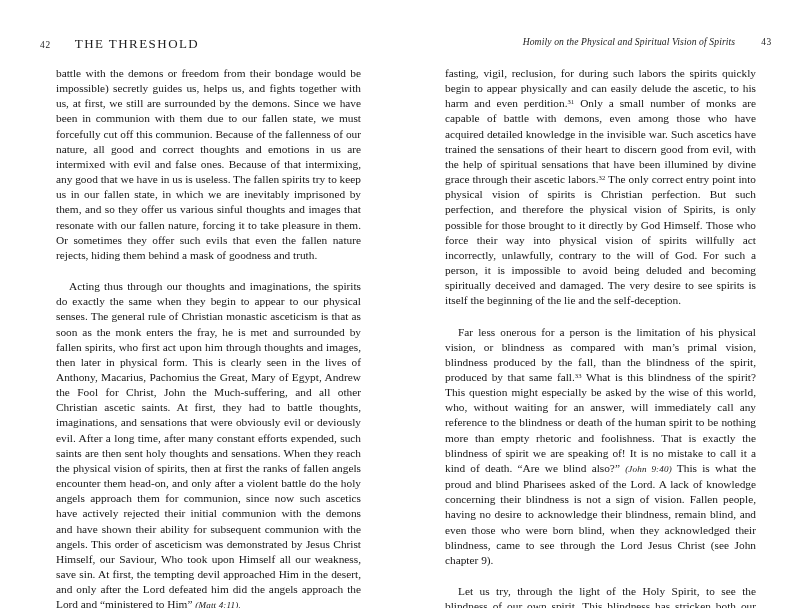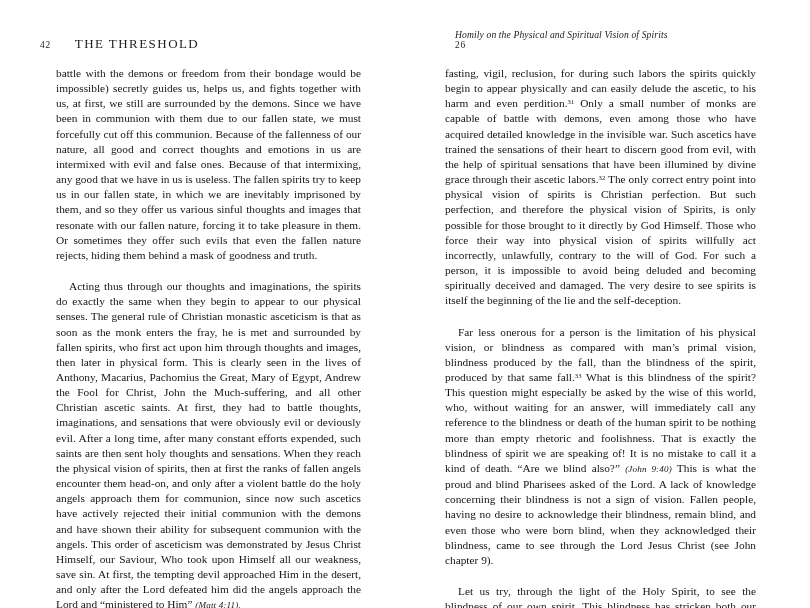--- a/index.html
+++ b/index.html
@@ -45,21 +45,21 @@
   
   .runhead {
     display: flex;
     align-items: baseline;
     height: 14px;
     margin-bottom: 15px;
     font-size: 9.2px;
     color: #1b1b1b;
   }
   .runhead-left { justify-content: flex-start; }
-  .runhead-right { justify-content: flex-end; flex-direction: column; }
+  .runhead-right { justify-content: flex-end; }
 
   .folio {
     font-size: 9.4px;
     letter-spacing: 0.7px;
     font-variant-numeric: oldstyle-nums;
     color: #1b1b1b;
   }
   .runhead-left .folio { margin-right: 24px; }
   .runhead-right .folio { margin-left: 26px; }
 
@@ -131,21 +131,21 @@
     <div class="col">
       <p class="para noindent">battle with the demons or freedom from their bondage would be impossible) secretly guides us, helps us, and fights together with us, at first, we still are surrounded by the demons. Since we have been in communion with them due to our fallen state, we must forcefully cut off this communion. Because of the fallenness of our nature, all good and correct thoughts and emotions in us are intermixed with evil and false ones. Because of that intermixing, any good that we have in us is useless. The fallen spirits try to keep us in our fallen state, in which we are inevitably imprisoned by them, and so they offer us various sinful thoughts and images that resonate with our fallen nature, forcing it to take pleasure in them. Or sometimes they offer such evils that even the fallen nature rejects, hiding them behind a mask of goodness and truth.</p>
       <p class="para"><span>Acting thus through our thoughts and imaginations, the spirits do exactly the same when they begin to appear to our physical senses. The general rule of Christian monastic asceticism is that as soon as the monk enters the fray, he is met and surrounded by fallen spirits, who first act upon him through thoughts and images, then later in physical form. This is clearly seen in the lives of Anthony, Macarius, Pachomius the Great, Mary of Egypt, Andrew the Fool for Christ, John the Much-suffering, and all other Christian ascetic saints. At first, they had to battle thoughts, imaginations, and sensations that were obviously evil or deviously evil. After a long time, after many constant efforts expended, such saints are then sent holy thoughts and sensations. When they reach the physical vision of spirits, then at first the ranks of fallen angels encounter them head-on, and only after a violent battle do the holy angels approach them for communion, since now such ascetics have actively rejected their initial communion with the demons and have shown their ability for subsequent communion with the angels. This order of asceticism was demonstrated by Jesus Christ Himself, our Saviour, Who took upon Himself all our weakness, save sin. At first, the tempting devil approached Him in the desert, and only after the Lord defeated him did the angels approach the Lord and “ministered to Him”</span> <span class="ref">(Matt 4:11).</span></p>
     </div>
   </div>
 
   <div class="page page-right">
 
     <div class="runhead runhead-right">
       <span class="runtitle-ital">Homily on the Physical and Spiritual Vision of Spirits</span>
-      <span class="folio">26</span>
+      <span class="folio">43</span>
     </div>
 
     <div class="col">
 
       <p class="para noindent"><span>fasting, vigil, reclusion, for during such labors the spirits quickly begin to appear physically and can easily delude the ascetic, to his harm and even perdition.</span><sup class="fn">31</sup><span> Only a small number of monks are capable of battle with demons, even among those who have acquired detailed knowledge in the invisible war. Such ascetics have trained the sensations of their heart to discern good from evil, with the help of spiritual sensations that have been illumined by divine grace through their ascetic labors.</span><sup class="fn">32</sup><span> The only correct entry point into physical vision of spirits is Christian perfection. But such perfection, and therefore the physical vision of Spirits, is only possible for those brought to it directly by God Himself. Those who force their way into physical vision of spirits willfully act incorrectly, unlawfully, contrary to the will of God. For such a person, it is impossible to avoid being deluded and becoming spiritually deceived and damaged. The very desire to see spirits is itself the beginning of the lie and the self-deception.</span></p>
 
 
       <p class="para noindent"><span>Far less onerous for a person is the limitation of his physical vision, or blindness as compared with man’s primal vision, blindness produced by the fall, than the blindness of the spirit, produced by that same fall.</span><sup class="fn">33</sup><span> What is this blindness of the spirit? This question might especially be asked by the wise of this world, who, without waiting for an answer, will immediately call any reference to the blindness or death of the human spirit to be nothing more than empty rhetoric and foolishness. That is exactly the blindness of spirit we are speaking of! It is no mistake to call it a kind of death. “Are we blind also?”</span> <span class="ref">(John 9:40)</span><span> This is what the proud and blind Pharisees asked of the Lord. A lack of knowledge concerning their blindness is not a sign of vision. Fallen people, having no desire to acknowledge their blindness, remain blind, and even those who were born blind, when they acknowledged their blindness, came to see through the Lord Jesus Christ (see John chapter 9).</span></p>
 
       <p class="para">Let us try, through the light of the Holy Spirit, to see the blindness of our own spirit. This blindness has stricken both our minds and our hearts. Because of this blindness, the mind cannot distinguish between true and false thoughts, and the heart cannot distinguish between spiritual and emotional (sinful) sensations, especially when the latter are not overtly</p>

